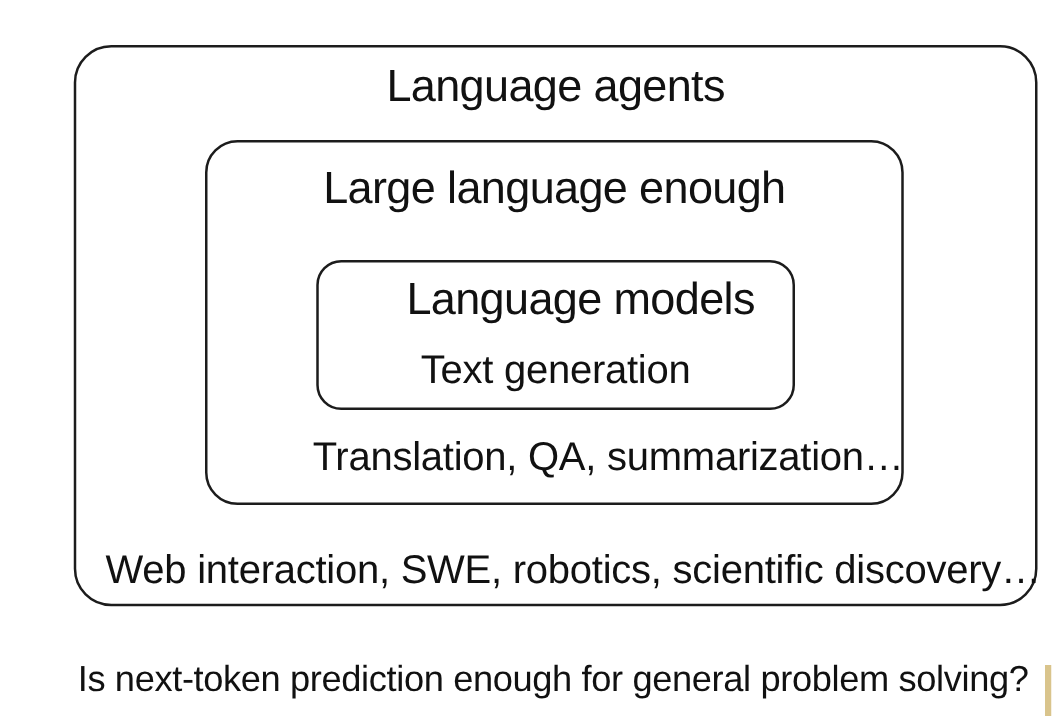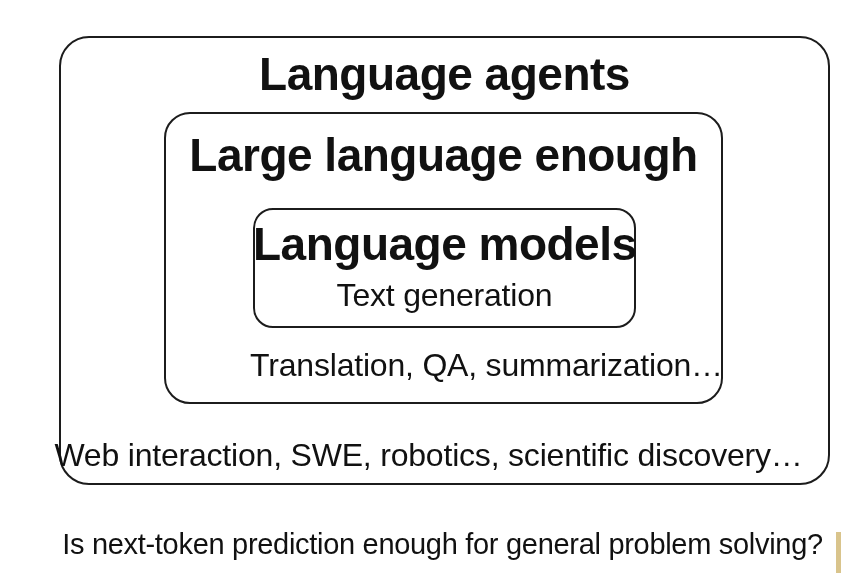--- a/index.html
+++ b/index.html
@@ -37,35 +37,35 @@
     border-radius: 20px;
   }
   .label {
     position: absolute;
     color: #111111;
     text-align: center;
     white-space: nowrap;
     line-height: 1.1;
   }
   .title-lg {
-    font-size: 46px;
-    font-weight: 700;
+    font-size: 36px;
+    font-weight: 400;
     letter-spacing: -0.5px;
   }
   .caption {
     font-size: 32px;
     font-weight: 400;
     letter-spacing: -0.2px;
   }
   .outer-title   { left: 59px;  width: 771px; top: 49px;  }
   .middle-title  { left: 164px; width: 559px; top: 130px; }
-  .inner-title   { left: 253px; width: 383px; top: 219px; }
+  .inner-title   { left: 253px; width: 383px; top: 219px; padding-left: 20px; }
   .inner-caption { left: 253px; width: 383px; top: 278px; }
   .middle-caption{ left: 164px; width: 645px; top: 348px; }
-  .outer-caption { left: 43px;  width: 771px; top: 438px; }
+  .outer-caption { left: 73px;  width: 771px; top: 438px; }
   .question {
     left: 40px; width: 805px; top: 529px;
     font-size: 29px;
     letter-spacing: -0.3px;
   }
   .accent-bar {
     position: absolute;
     left: 836px;
     top: 532px;
     width: 5px;

